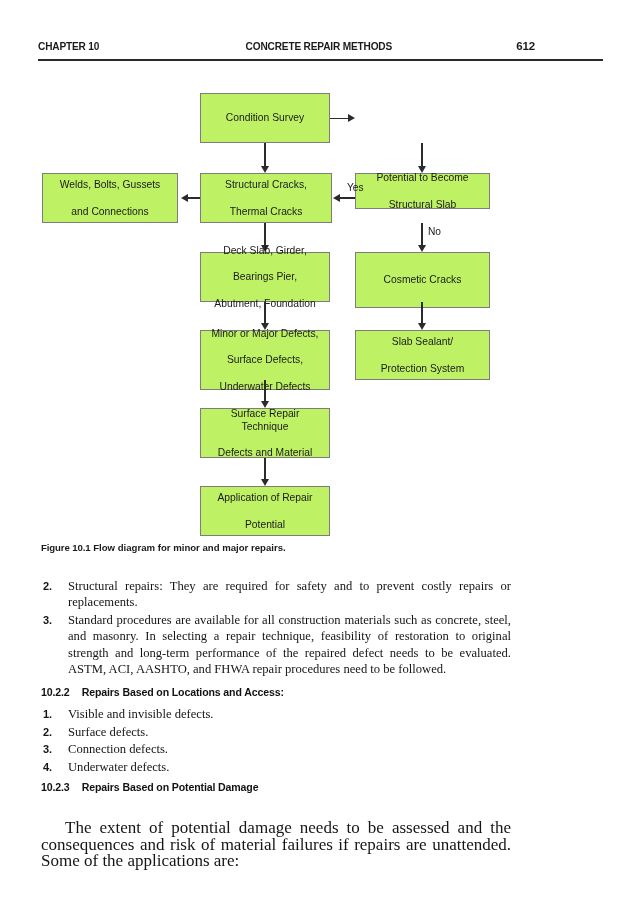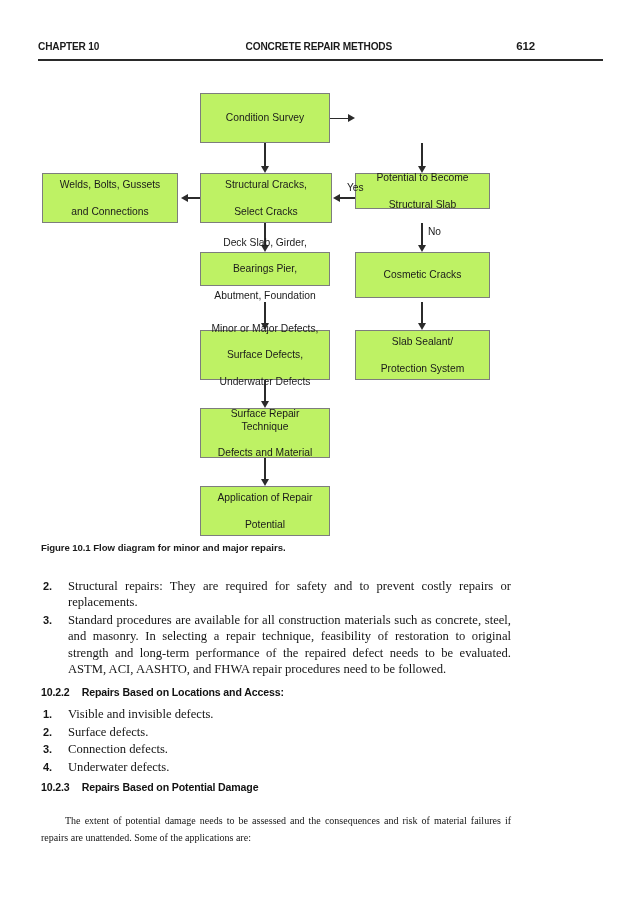--- a/index.html
+++ b/index.html
@@ -179,21 +179,21 @@
   .sec-222 { position: absolute; left: 41px; top: 686px; }
   .sec-223 { position: absolute; left: 41px; top: 781px; }
 
   .list-222 { position: absolute; left: 41px; top: 706px; width: 470px; }
 
   .para {
     position: absolute;
     left: 41px;
     top: 803px;
     width: 470px;
-    font-size: 10px;
+    font-size: 17px;
     line-height: 16.6px;
     text-align: justify;
     text-indent: 24px;
   }
 </style>
 </head>
 <body>
 
 <div class="page-header">
   <span class="chapter-label">CHAPTER 10</span>
@@ -219,21 +219,21 @@
 
   <div class="flow-box" style="left:42px; top:173px; width:136px; height:50px;">
     <span>
       <span>Welds, Bolts, Gussets</span><br>
       <span>and Connections</span>
     </span>
   </div>
   <div class="flow-box" style="left:200px; top:173px; width:132px; height:50px;">
     <span>
       <span>Structural Cracks,</span><br>
-      <span>Select Cracks</span>
+      <span>Thermal Cracks</span>
     </span>
   </div>
   <div class="flow-box" style="left:355px; top:173px; width:135px; height:36px;">
     <span>
       <span>Potential to Become</span><br>
       <span>Structural Slab</span>
     </span>
   </div>
 
   <div class="conn h" style="left:340px; top:197.2px; width:15px;"></div>
@@ -243,38 +243,38 @@
   <div class="conn h" style="left:188px; top:197.2px; width:12px;"></div>
   <div class="arrowhead left" style="left:181px; top:193.8px;"></div>
 
   <div class="conn v" style="left:264.2px; top:223px; height:22px;"></div>
   <div class="arrowhead down" style="left:260.8px; top:245px;"></div>
 
   <div class="conn v" style="left:421.2px; top:223px; height:22px;"></div>
   <div class="arrowhead down" style="left:417.8px; top:245px;"></div>
   <div class="edge-label" style="left:428px; top:226px;">No</div>
 
-  <div class="flow-box" style="left:200px; top:252px; width:130px; height:34px;">
+  <div class="flow-box" style="left:200px; top:252px; width:130px; height:50px;">
     <span>
       <span>Deck Slab, Girder,</span><br>
       <span>Bearings Pier,</span><br>
       <span>Abutment, Foundation</span>
     </span>
   </div>
-  <div class="flow-box" style="left:355px; top:252px; width:135px; height:46px;">
+  <div class="flow-box" style="left:355px; top:252px; width:135px; height:56px;">
     <span>Cosmetic Cracks</span>
   </div>
 
   <div class="conn v" style="left:264.2px; top:302px; height:21px;"></div>
   <div class="arrowhead down" style="left:260.8px; top:323px;"></div>
 
   <div class="conn v" style="left:421.2px; top:302px; height:21px;"></div>
   <div class="arrowhead down" style="left:417.8px; top:323px;"></div>
 
-  <div class="flow-box" style="left:200px; top:330px; width:130px; height:50px;">
+  <div class="flow-box" style="left:200px; top:330px; width:130px; height:60px;">
     <span>
       <span>Minor or Major Defects,</span><br>
       <span>Surface Defects,</span><br>
       <span>Underwater Defects</span>
     </span>
   </div>
   <div class="flow-box" style="left:355px; top:330px; width:135px; height:50px;">
     <span>
       <span>Slab Sealant/</span><br>
       <span>Protection System</span>

